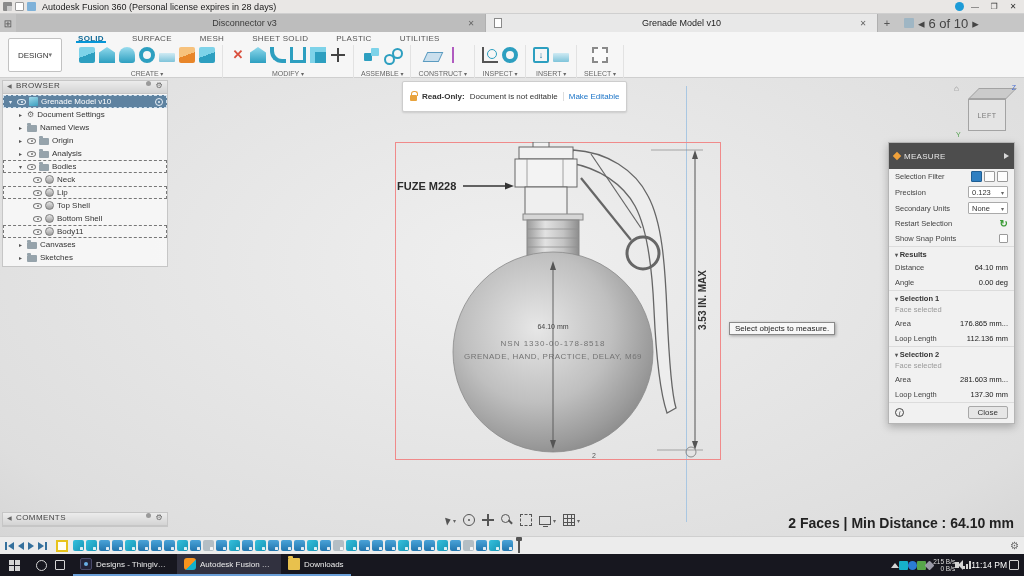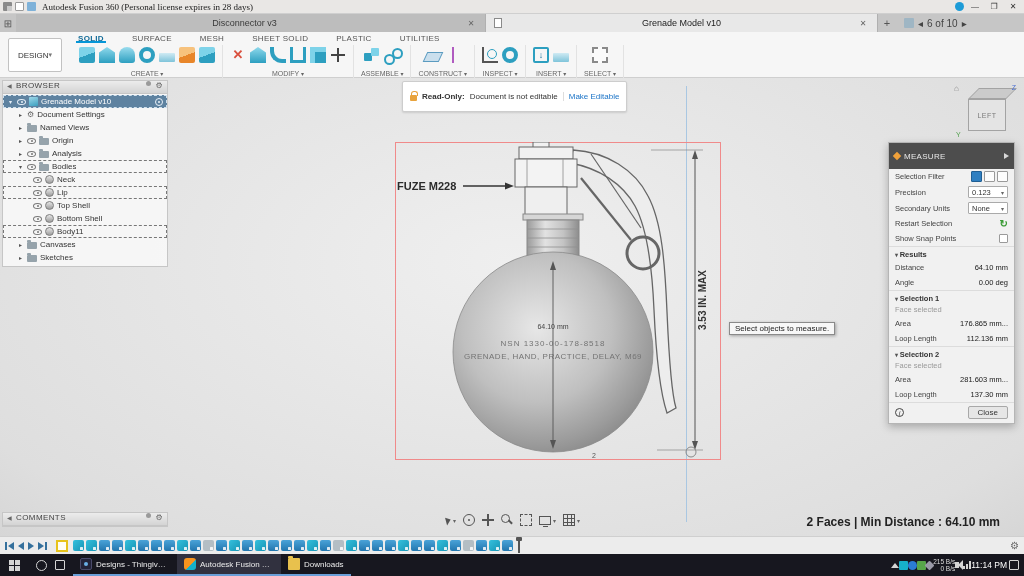--- a/index.html
+++ b/index.html
@@ -5,39 +5,39 @@
   * { margin:0; padding:0; box-sizing:border-box; }
   html,body { width:1024px; height:576px; overflow:hidden; font-family:"Liberation Sans",sans-serif; background:#e8e8e8; }
   .app { position:relative; width:1024px; height:576px; }
 
   
   .titlebar { height:14px; background:#e9e7e5; display:flex; align-items:center; font-size:9px; color:#1a1a1a; padding:0 3px; gap:3px; border-bottom:1px solid #cfcfcf; }
   .tb-ic { width:9px; height:9px; border-radius:1px; }
   .tb-ic.grid { background:linear-gradient(90deg,#8a8a8a 45%,transparent 45%),linear-gradient(#8a8a8a 45%,transparent 45%); background-color:#c9c9c9; }
   .tb-ic.doc { background:#fff; border:1px solid #9a9a9a; }
   .tb-ic.save { background:#7fb2d9; }
-  .tb-title { margin-left:3px; flex:1; white-space:nowrap; overflow:hidden;font-family:Liberation Serif, serif; }
+  .tb-title { margin-left:3px; flex:1; white-space:nowrap; overflow:hidden; }
   .tb-avatar { width:9px; height:9px; border-radius:50%; background:#1d9bd7; }
   .wb { width:16px; text-align:center; font-size:8px; color:#333; }
   .wb.min::before { content:"—"; } .wb.max::before { content:"❐"; } .wb.close::before { content:"✕"; }
 
   
   .doctabs { height:18px; background:#c6c6c6; display:flex; align-items:stretch; font-size:9px; color:#3a3a3a; }
   .dt-grid { width:16px; display:flex; align-items:center; justify-content:center; color:#555; }
   .dt-grid::before { content:"⊞"; font-size:10px; }
   .doc-tab { display:flex; align-items:center; padding:0 8px; border-right:1px solid #b0b0b0; position:relative; }
   .doc-tab .dt-label { flex:1; text-align:center; white-space:nowrap; overflow:hidden; }
   .doc-tab .dt-x { width:12px; text-align:center; color:#666; }
   .doc-tab .dt-x::before { content:"✕"; font-size:8px; }
   .doc-tab.inactive { background:#bdbdbd; width:470px; }
   .doc-tab.active { background:#e8e8e8; width:392px; color:#222; }
   .dt-fileic { width:8px; height:10px; background:#fff; border:1px solid #8a8a8a; margin-right:4px; }
   .dt-plus { width:18px; display:flex; align-items:center; justify-content:center; color:#555; }
   .dt-plus::before { content:"+"; font-size:11px; }
-  .dt-pager { display:flex; align-items:center; gap:4px; padding:0 8px; color:#444; font-size:10px; }
+  .dt-pager { display:flex; align-items:center; gap:4px; padding:0 8px; color:#444; font-size:13px; }
   .pg-ic { width:10px; height:10px; background:#9fb6c4; border-radius:1px; }
   .pg-arrow-l::before { content:"◂"; } .pg-arrow-r::before { content:"▸"; }
 
   
   .ribbon { height:46px; background:#f6f6f6; position:relative; border-bottom:1px solid #cfcfcf; }
   .design-box { position:absolute; left:8px; top:6px; width:54px; height:34px; border:1px solid #c2c2c2; background:#fff; display:flex; align-items:center; justify-content:center; font-size:8px; color:#333; border-radius:2px; }
   .design-box::after { content:" ▾"; font-size:7px; color:#777; }
   .ribbon-tabs { position:absolute; left:76px; top:0; height:13px; display:flex; gap:24px; align-items:center; font-size:8px; color:#555; letter-spacing:.3px; }
   .ribbon-tab { cursor:pointer; padding:0 2px; }
   .ribbon-tab.active { color:#106a97; font-weight:bold; box-shadow:inset 0 -2px 0 #0696d7; }
@@ -165,21 +165,21 @@
   .nv-orbit::after { content:""; position:absolute; left:3.5px; top:3.5px; width:2px; height:2px; background:#555; border-radius:50%; }
   .nv-pan::before { content:""; position:absolute; left:5px; top:0; width:2px; height:12px; background:#555; }
   .nv-pan::after { content:""; position:absolute; left:0; top:5px; width:12px; height:2px; background:#555; }
   .nv-zoom::before { content:""; position:absolute; left:0; top:0; width:7px; height:7px; border:1.5px solid #555; border-radius:50%; }
   .nv-zoom::after { content:""; position:absolute; left:7px; top:7px; width:5px; height:1.5px; background:#555; transform:rotate(45deg); }
   .nv-fit { border:1.5px dashed #555; }
   .nv-disp { border:1.5px solid #555; height:9px; margin-top:1px; }
   .nv-disp::after { content:""; position:absolute; left:3px; bottom:-3px; width:5px; height:1.5px; background:#555; }
   .nv-grid { background:linear-gradient(90deg,#555 1px,transparent 1px),linear-gradient(#555 1px,transparent 1px); background-size:4px 4px; border-right:1px solid #555; border-bottom:1px solid #555; }
 
-  .status { position:absolute; right:24px; top:437px; font-size:12px; font-weight:bold; color:#222; }
+  .status { position:absolute; right:10px; top:437px; font-size:14px; font-weight:bold; color:#222; }
 
   
   .timeline { height:18px; background:#ececec; border-top:1px solid #cfcfcf; display:flex; align-items:center; padding:0 5px; gap:3px; }
   .pb { display:flex; align-items:center; gap:4px; margin-right:4px; }
   .tri-l { width:0; height:0; border-right:6px solid #35709c; border-top:4px solid transparent; border-bottom:4px solid transparent; }
   .tri-r { width:0; height:0; border-left:6px solid #35709c; border-top:4px solid transparent; border-bottom:4px solid transparent; }
   .pb-bar { width:2px; height:8px; background:#35709c; }
   .pb-grp { display:flex; align-items:center; gap:1px; cursor:pointer; }
   .tl-marker { width:12px; height:12px; border:2px solid #e7c31c; background:#fffef4; margin:0 2px; }
   .tl-features { display:flex; align-items:center; gap:2px; }

